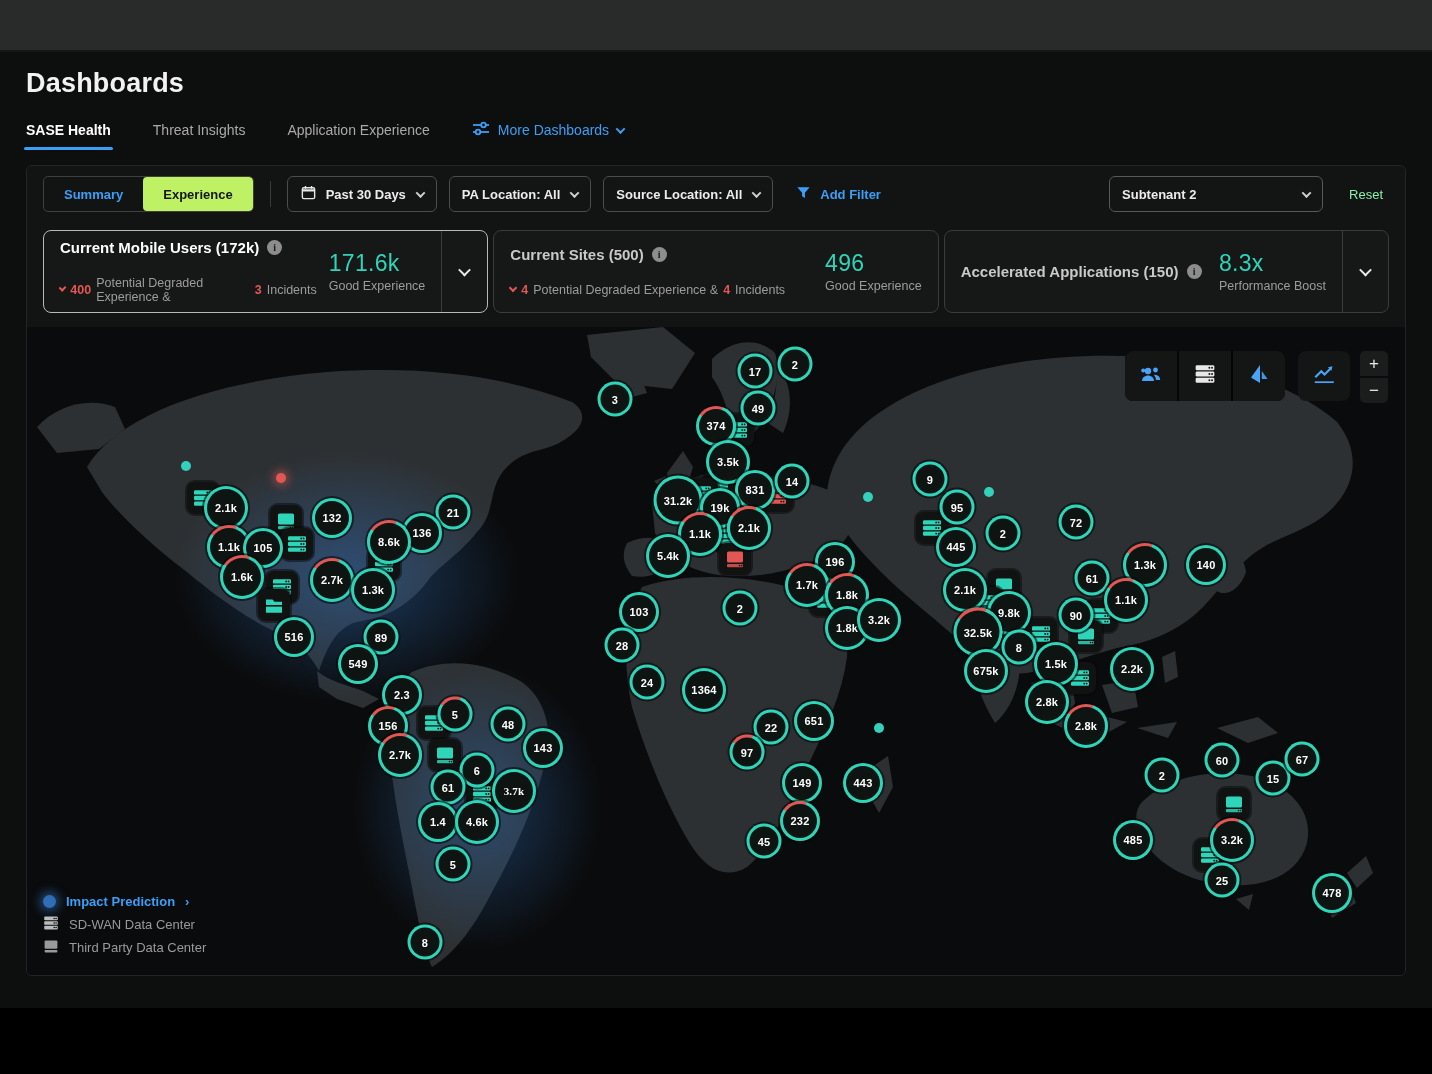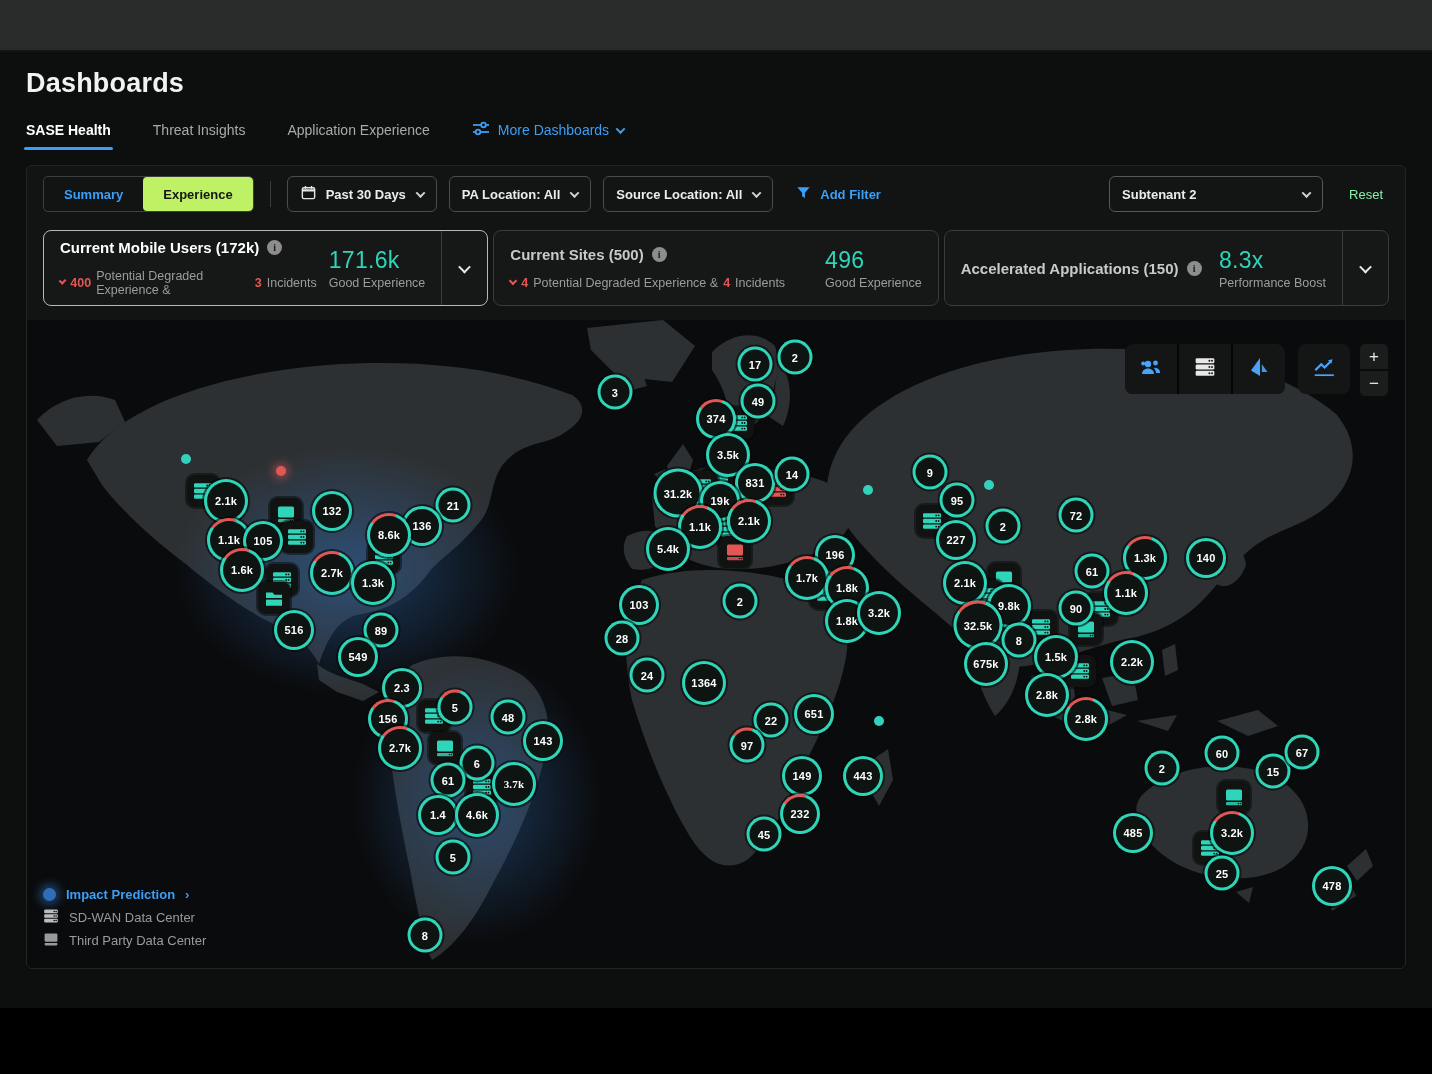--- a/index.html
+++ b/index.html
@@ -35,21 +35,21 @@
 
   
   .cards { display:flex; gap:5px; padding:8px 16px 14px; }
   .card { flex:1; display:flex; align-items:stretch; background:#161717; border:1px solid #3a3b3b; border-radius:8px; min-height:62px; }
   .card.selected { border-color:#b8b8b8; }
   .card-main { flex:1; display:flex; justify-content:space-between; align-items:center; padding:8px 16px; }
   .card-title-row { display:flex; align-items:center; gap:8px; }
   .card-title { font-size:15px; font-weight:700; color:#fff; }
   .card.dim .card-title { color:#c9c9c9; font-weight:600; }
   .info-dot { width:15px; height:15px; border-radius:50%; background:#8d8d8d; color:#1c1c1c; font-size:10px; font-weight:700; display:flex; align-items:center; justify-content:center; font-family:"Liberation Serif", serif; }
-  .card-sub { display:flex; align-items:center; gap:5px; margin-top:13px; font-size:12.5px; color:#9c9c9c; }
+  .card-sub { display:flex; align-items:center; gap:5px; margin-top:20px; font-size:12.5px; color:#9c9c9c; }
   .red { color:#e25754; font-weight:700; }
   .trend-down { width:6px; height:6px; border-right:2px solid #e25754; border-bottom:2px solid #e25754; transform:rotate(45deg); margin-top:-4px; }
   .card-value-blk { text-align:left; margin-left:12px; white-space:nowrap; }
   .card-value { font-size:23px; color:#2fd5b8; font-weight:400; letter-spacing:.3px; }
   .card-value-label { font-size:12.5px; color:#9c9c9c; margin-top:2px; }
   .card-expand { width:46px; border-left:1px solid #3a3b3b; display:flex; align-items:center; justify-content:center; cursor:pointer; }
   .card-expand .chev { width:9px; height:9px; color:#e8e8e8; }
 
   
   .map { position:relative; height:648px; background:#0a0b0c; overflow:hidden; }
@@ -790,21 +790,21 @@
             <div class="badge" style="left: 930px; top: 180px; width: 35px; height: 35px;">
               <div class="badge-in">95</div>
             </div>
             <div class="badge" style="left: 1049px; top: 195px; width: 35px; height: 35px;">
               <div class="badge-in">72</div>
             </div>
             <div class="badge" style="left: 976px; top: 206px; width: 35px; height: 35px;">
               <div class="badge-in">2</div>
             </div>
             <div class="badge" style="left: 929px; top: 220px; width: 40px; height: 40px;">
-              <div class="badge-in">227</div>
+              <div class="badge-in">445</div>
             </div>
             <div class="badge alert" style="left: 1118px; top: 238px; width: 44px; height: 44px;">
               <div class="badge-in">1.3k</div>
             </div>
             <div class="badge" style="left: 1179px; top: 238px; width: 40px; height: 40px;">
               <div class="badge-in">140</div>
             </div>
             <div class="badge" style="left: 1065px; top: 251px; width: 35px; height: 35px;">
               <div class="badge-in">61</div>
             </div>

